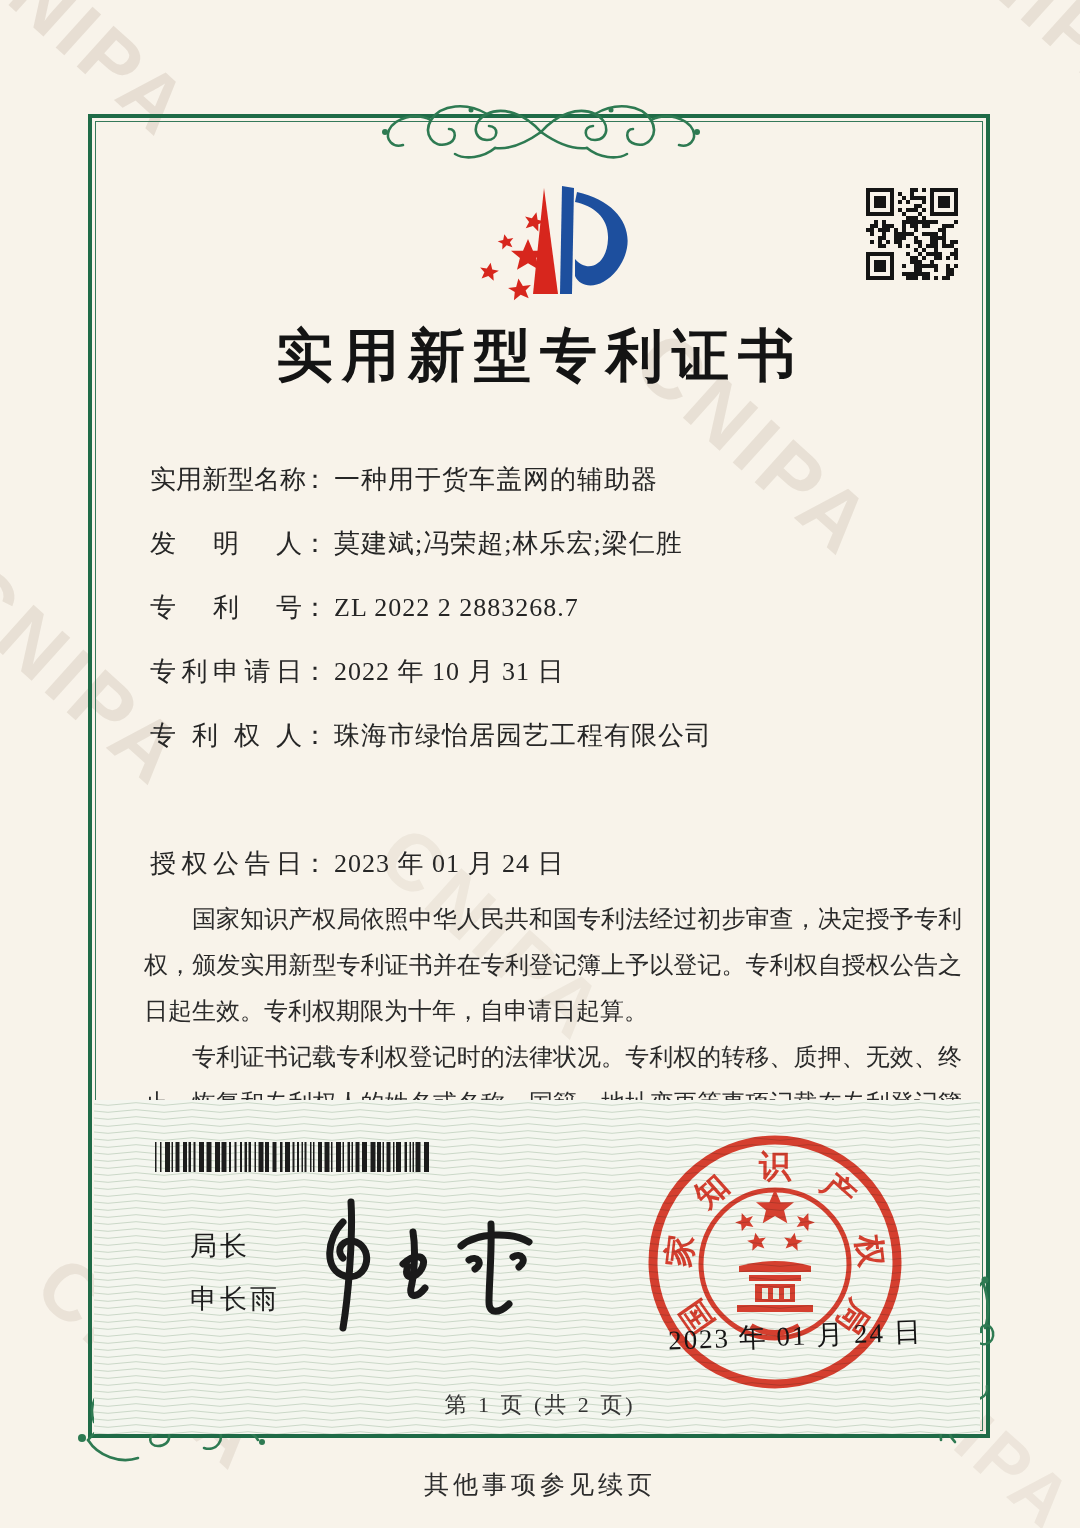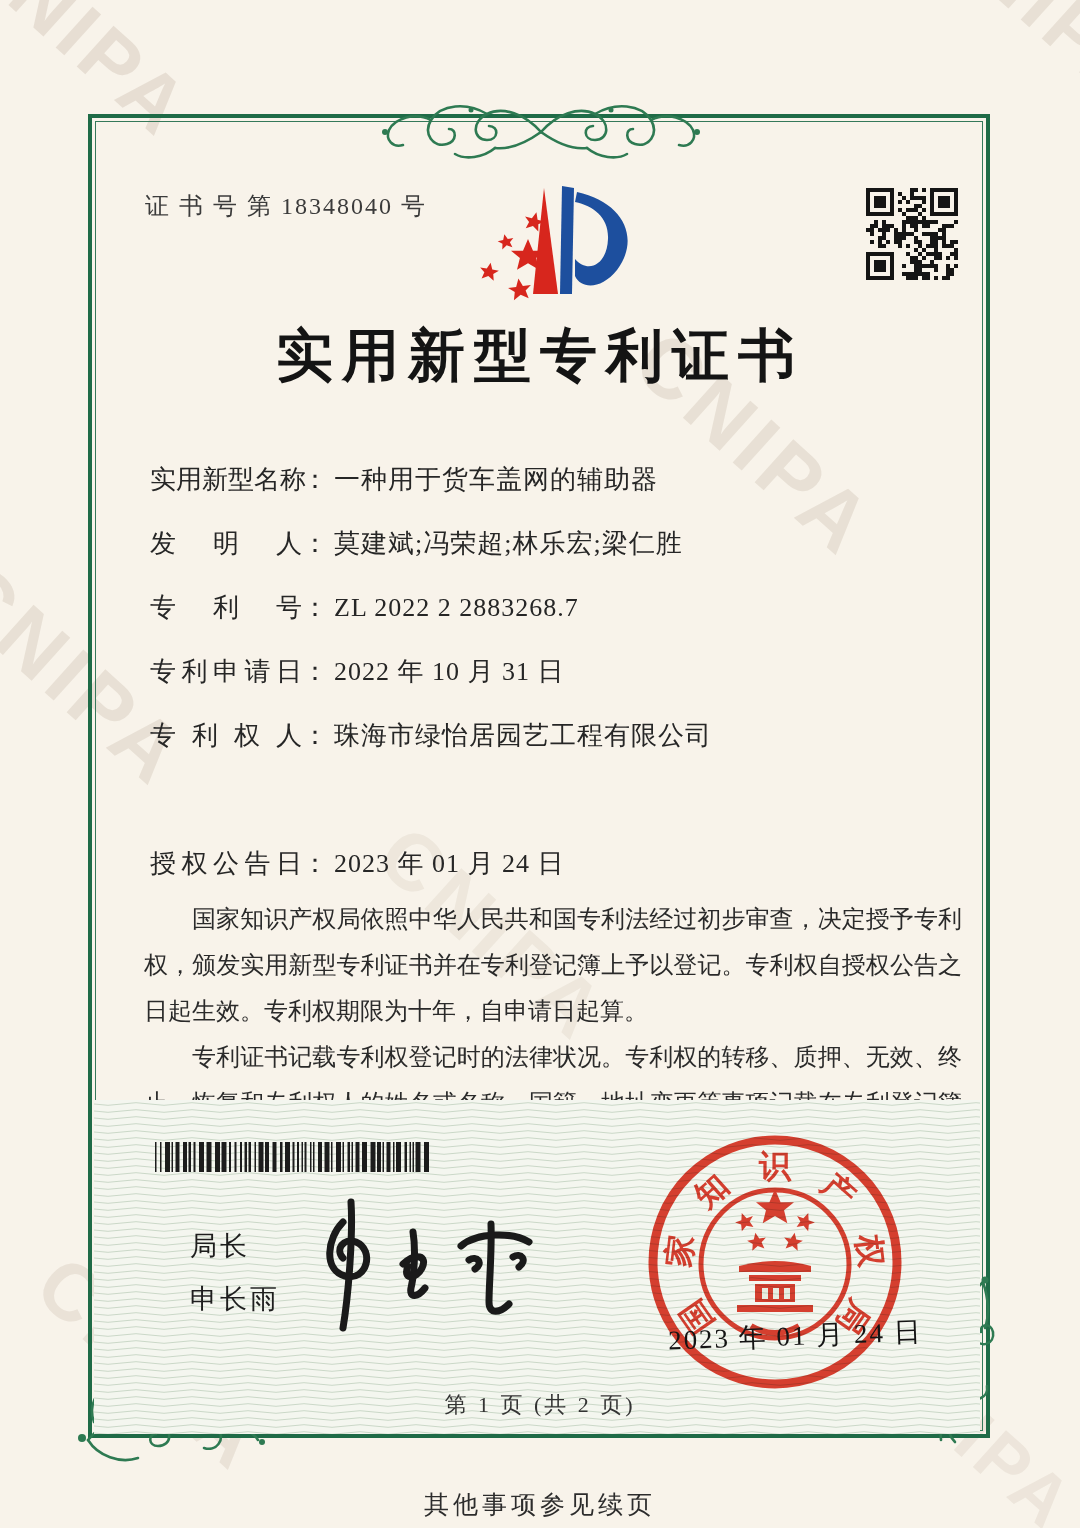--- a/index.html
+++ b/index.html
@@ -66,21 +66,21 @@
   .seal-date{
     position:absolute;left:668px;top:1318px;font-size:27px;letter-spacing:2px;
     color:#141414;transform:rotate(-2deg);white-space:nowrap;z-index:5;
   }
   .page-info{
     position:absolute;left:0;top:1390px;width:100%;text-align:center;
     font-size:22px;letter-spacing:3px;color:#333;
   }
   .continuation{
     position:absolute;left:0;top:1468px;width:100%;text-align:center;
-    font-size:25px;letter-spacing:4px;color:#2c2c2c;margin-top:20px;
+    font-size:25px;letter-spacing:4px;color:#2c2c2c;
   }
 </style>
 </head>
 <body>
 
 <div id="page">
 
   <div id="wm-layer">
       <div class="wm" style="left: -60px; top: -16px; transform: rotate(42deg) scale(1); color: rgba(172, 152, 132, 0.22);">CNIPA</div>
       <div class="wm" style="left: 905px; top: -44px; transform: rotate(42deg) scale(1); color: rgba(172, 152, 132, 0.2);">CNIPA</div>
@@ -124,21 +124,20 @@
     <g stroke="#2e7a52" fill="none" stroke-width="2.6" stroke-linecap="round">
       <path d="M88,10 C70,26 66,50 78,66 C86,77 100,72 98,60 C96,50 84,52 86,60"></path>
       <path d="M78,66 C60,82 56,108 70,122 C80,132 94,126 92,114"></path>
       <path d="M70,122 C52,138 48,158 60,170"></path>
       <path d="M88,10 C94,28 94,44 90,56"></path>
       <circle cx="90" cy="8" r="3.5" fill="#2e7a52" stroke="none"></circle>
       <path d="M64,140 C52,146 44,158 46,168"></path>
     </g>
   </svg>
 
-  <div class="cert-no">证 书 号 第 18348040 号</div>
 
   <svg class="logo" viewBox="0 0 205 148">
     <defs>
       <path id="st" d="M0,-10 L2.94,-3.09 10,-3.09 4.76,1.18 6.47,8.09 0,4.2 -6.47,8.09 -4.76,1.18 -10,-3.09 -2.94,-3.09 Z"></path>
     </defs>
     <g fill="#d7261d">
       <use href="#st" transform="translate(88,80) scale(1.7)"></use>
       <use href="#st" transform="translate(94,46) scale(1.0) rotate(14)"></use>
       <use href="#st" transform="translate(66,66) scale(0.8) rotate(-12)"></use>
       <use href="#st" transform="translate(49,96) scale(0.95) rotate(10)"></use>

